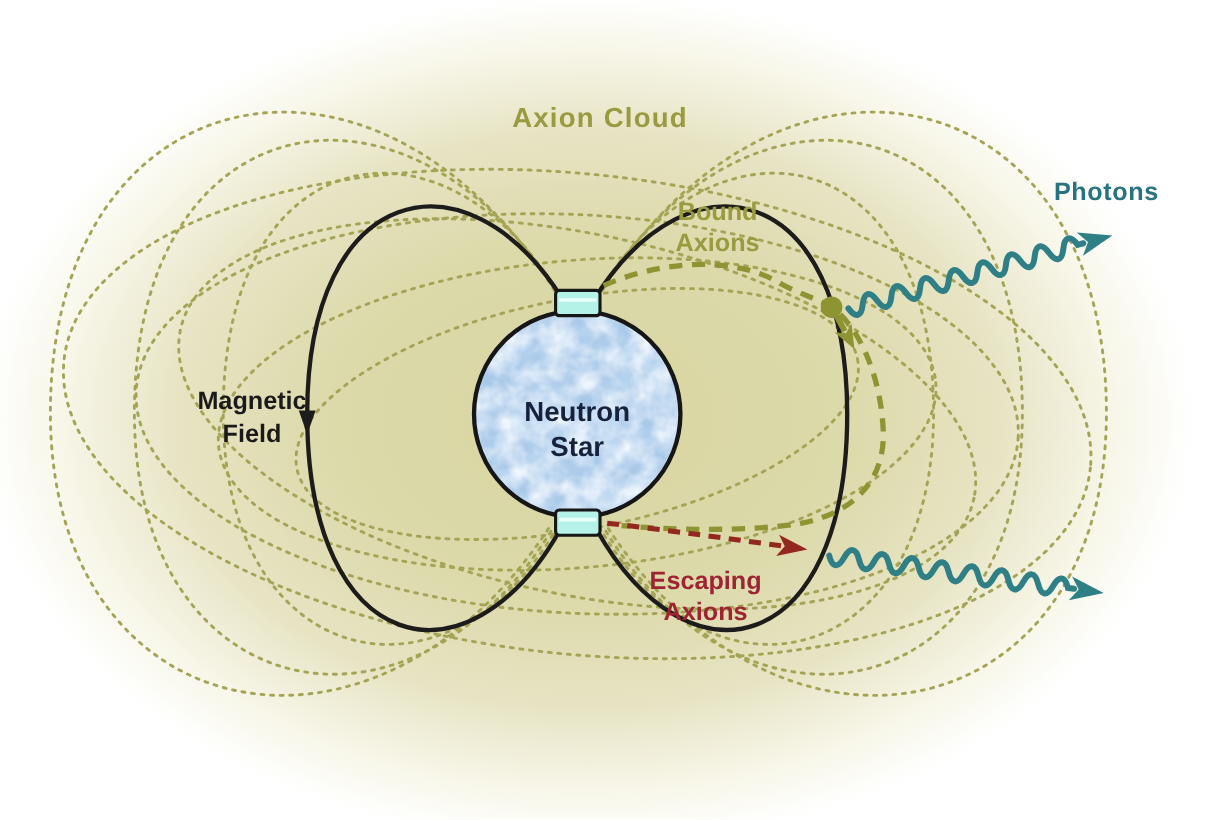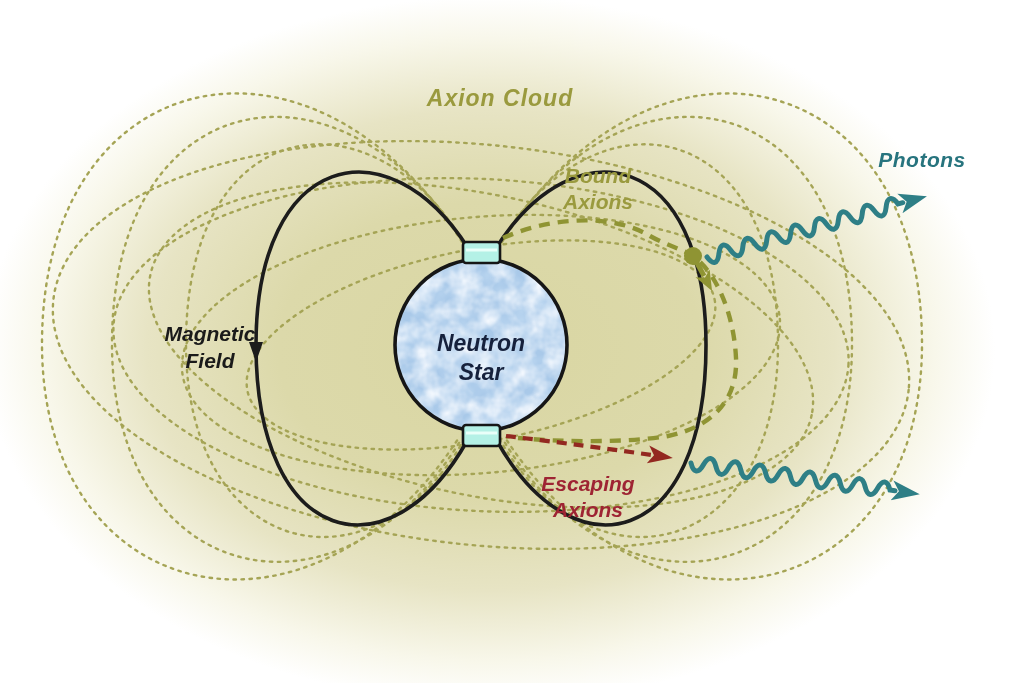--- a/index.html
+++ b/index.html
@@ -1,17 +1,17 @@
 <!DOCTYPE html>
 <html style="--c-olive_dot: #a5a455; --c-olive_bold: #8f9433; --c-olive_label: #9a9a3e; --c-teal: #2e7f86; --c-teal_label: #27747e; --c-red_arrow: #932820; --c-red_label: #9e2433; --c-field_line: #1c1c1c; --c-star_fill: #a9c9e9; --c-star_text: #16213c; --c-polar_cap: #b4f1e6; --c-background: #d9d6a2;"><head>
 <meta charset="utf-8">
 <style>
   html,body{margin:0;padding:0;background:#fff;}
   #stage{position:relative;width:1024px;height:683px;overflow:hidden;
-         font-family:"Liberation Sans", sans-serif;font-style:italic;}
+         font-family:"Liberation Sans", sans-serif;}
   svg{display:block}
   text{font-family:"Liberation Sans", sans-serif;font-weight:bold;}
   .dotted{fill:none;stroke:var(--c-olive_dot);stroke-width:2.4;
           stroke-dasharray:2.5 5.5;stroke-linecap:round;}
   .fieldline{fill:none;stroke:var(--c-field_line);stroke-width:3.6;stroke-linecap:round;}
   .bolddash{fill:none;stroke:var(--c-olive_bold);stroke-width:4.4;stroke-dasharray:11 8;}
   .reddash{fill:none;stroke:var(--c-red_arrow);stroke-width:4.2;stroke-dasharray:10 7;}
   .wave{fill:none;stroke:var(--c-teal);stroke-width:5;stroke-linecap:round;}
 </style>
 </head>

